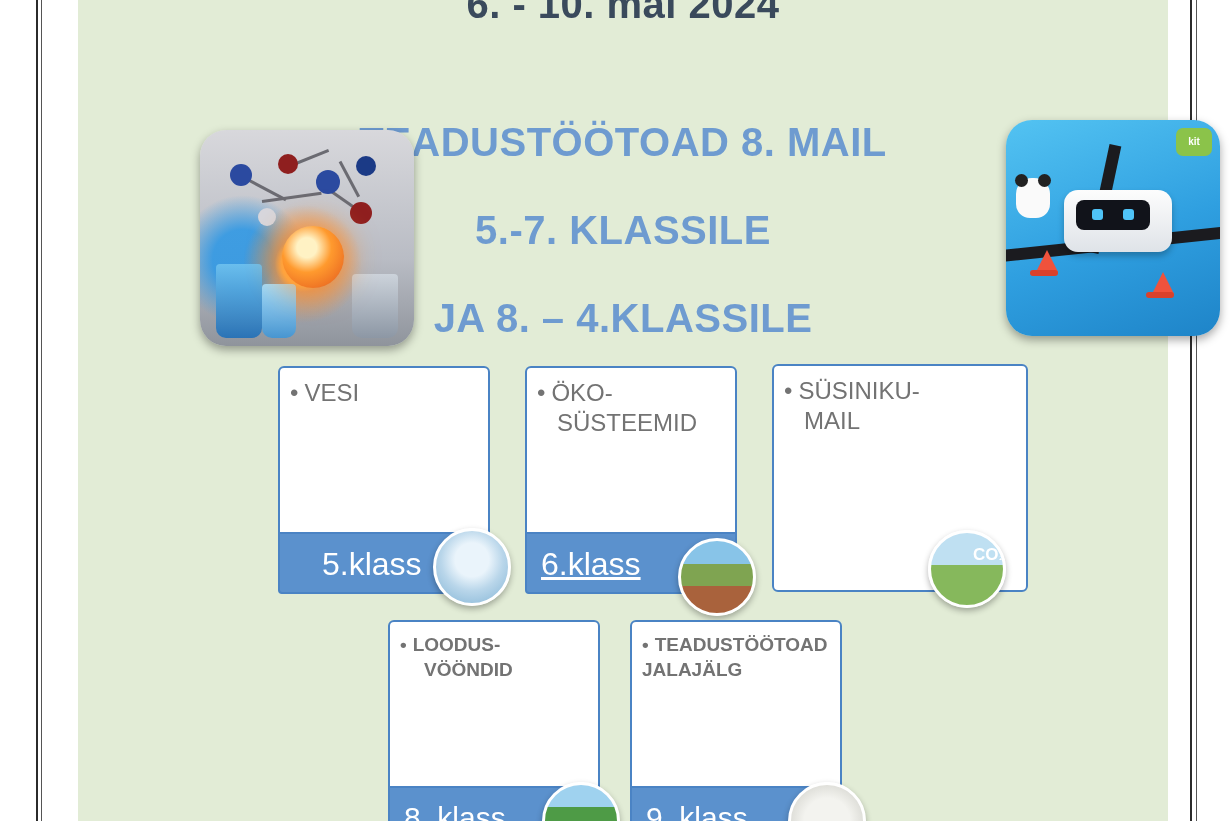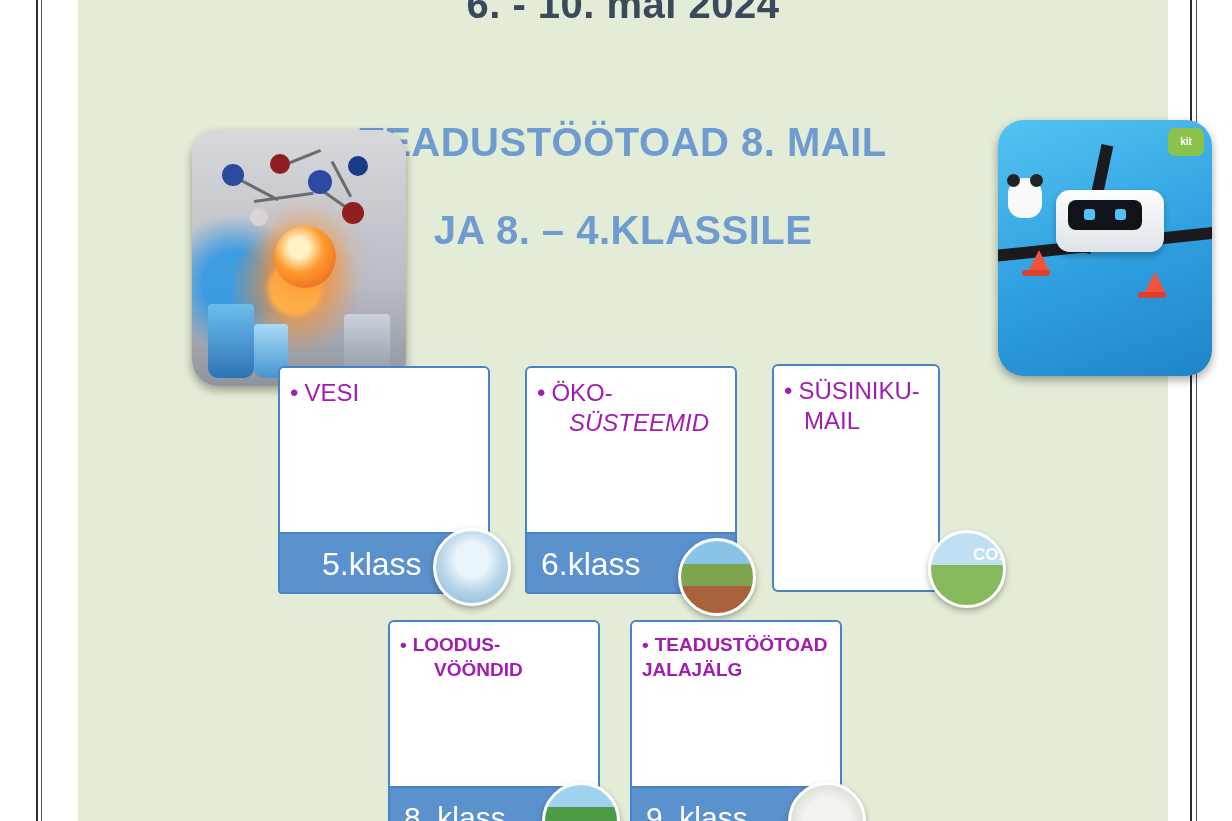--- a/index.html
+++ b/index.html
@@ -65,24 +65,25 @@
     font-size: 40px;
     font-weight: 700;
     line-height: 88px;
     letter-spacing: 0.5px;
   }
 
   
   .side-img {
     position: absolute;
     width: 214px;
-    height: 256px;
+    height: 216px;
     border-radius: 26px;
     box-shadow: 0 4px 10px rgba(0,0,0,0.35);
     overflow: hidden;
+    margin-left: 8px;
   }
   .side-img.left { left: 114px; top: 130px; }
   .side-img.right { left: 920px; top: 120px; }
 
   .chem-bg {
     position: absolute;
     inset: 0;
     background:
       radial-gradient(circle at 48% 62%, #ffb14a 0 12%, rgba(255,140,40,0.55) 16%, rgba(255,120,20,0) 34%),
       radial-gradient(circle at 20% 60%, rgba(40,150,230,0.85) 0 14%, rgba(40,150,230,0) 30%),
@@ -189,21 +190,21 @@
     border-radius: 6px;
     box-sizing: border-box;
   }
   .card .bullet-text {
     position: absolute;
     left: 10px;
     top: 10px;
     right: 8px;
     font-size: 24px;
     line-height: 30px;
-    color: #a21caf;
+    color: #737373;
   }
   .card .bullet-text .dot { margin-right: 6px; }
   .card.bold .bullet-text {
     font-weight: 700;
     font-size: 19px;
     line-height: 25px;
   }
   .card-footer {
     position: absolute;
     left: -2px;
@@ -261,20 +262,21 @@
   <div class="rule left2"></div>
   <div class="rule right"></div>
   <div class="rule right2"></div>
 
   <div class="poster">
 
     <div class="headline-date">6. - 10. mai 2024</div>
 
     <div class="title-block">
       <div class="title-line">TEADUSTÖÖTOAD 8. MAIL</div>
+      <div class="title-line">5.-7. KLASSILE</div>
       <div class="title-line">JA 8. – 4.KLASSILE</div>
     </div>
 
     <div class="side-img left">
       <div class="chem-bg">
         <div class="stick" style="left:40px; top:44px; width:52px; transform:rotate(28deg);"></div>
         <div class="stick" style="left:86px; top:36px; width:46px; transform:rotate(-22deg);"></div>
         <div class="stick" style="left:120px; top:52px; width:44px; transform:rotate(35deg);"></div>
         <div class="stick" style="left:62px; top:70px; width:60px; transform:rotate(-8deg);"></div>
         <div class="stick" style="left:140px; top:30px; width:40px; transform:rotate(62deg);"></div>
@@ -314,40 +316,40 @@
       <div class="bullet-text">
         <span class="dot">•</span><span>VESI</span>
       </div>
       <div class="card-footer" style="width:212px;padding-left:42px;">5.klass</div>
     </div>
     <div class="badge-circle b-water" style="left:355px; top:528px;"></div>
 
     <div class="card" style="left:447px; top:366px; width:212px; height:228px;">
       <div class="bullet-text">
         <span class="dot">•</span><span>ÖKO-</span><br>
-        <span style="margin-left:32px;font-style:italic;">SÜSTEEMID</span>
-      </div>
-      <div class="card-footer" style="width:212px;">6.klass</div>
+        <span style="margin-left:20px;">SÜSTEEMID</span>
+      </div>
+      <div class="card-footer" style="width:212px;text-decoration:underline;">6.klass</div>
     </div>
     <div class="badge-circle b-eco" style="left:600px; top:538px;"></div>
 
-    <div class="card" style="left:694px; top:364px; width:168px; height:228px;">
+    <div class="card" style="left:694px; top:364px; width:256px; height:228px;">
       <div class="bullet-text">
         <span class="dot">•</span><span>SÜSINIKU-</span><br>
         <span style="margin-left:20px;">MAIL</span>
       </div>
     </div>
     <div class="badge-circle b-carbon" style="left:850px; top:530px;">
       <span class="badge-mark" style="left:42px; top:12px;">CO₂</span>
     </div>
 
     <div class="card bold" style="left:310px; top:620px; width:212px; height:228px;">
       <div class="bullet-text">
         <span class="dot">•</span><span>LOODUS-</span><br>
-        <span style="margin-left:34px;">VÖÖNDID</span>
+        <span style="margin-left:24px;">VÖÖNDID</span>
       </div>
       <div class="card-footer" style="width:212px;">8. klass</div>
     </div>
     <div class="badge-circle b-zones" style="left:464px; top:782px;"></div>
 
     <div class="card bold" style="left:552px; top:620px; width:212px; height:228px;">
       <div class="bullet-text">
         <span class="dot">•</span><span>TEADUSTÖÖTOAD</span><br>
         <span style="margin-left:0;">JALAJÄLG</span>
       </div>

